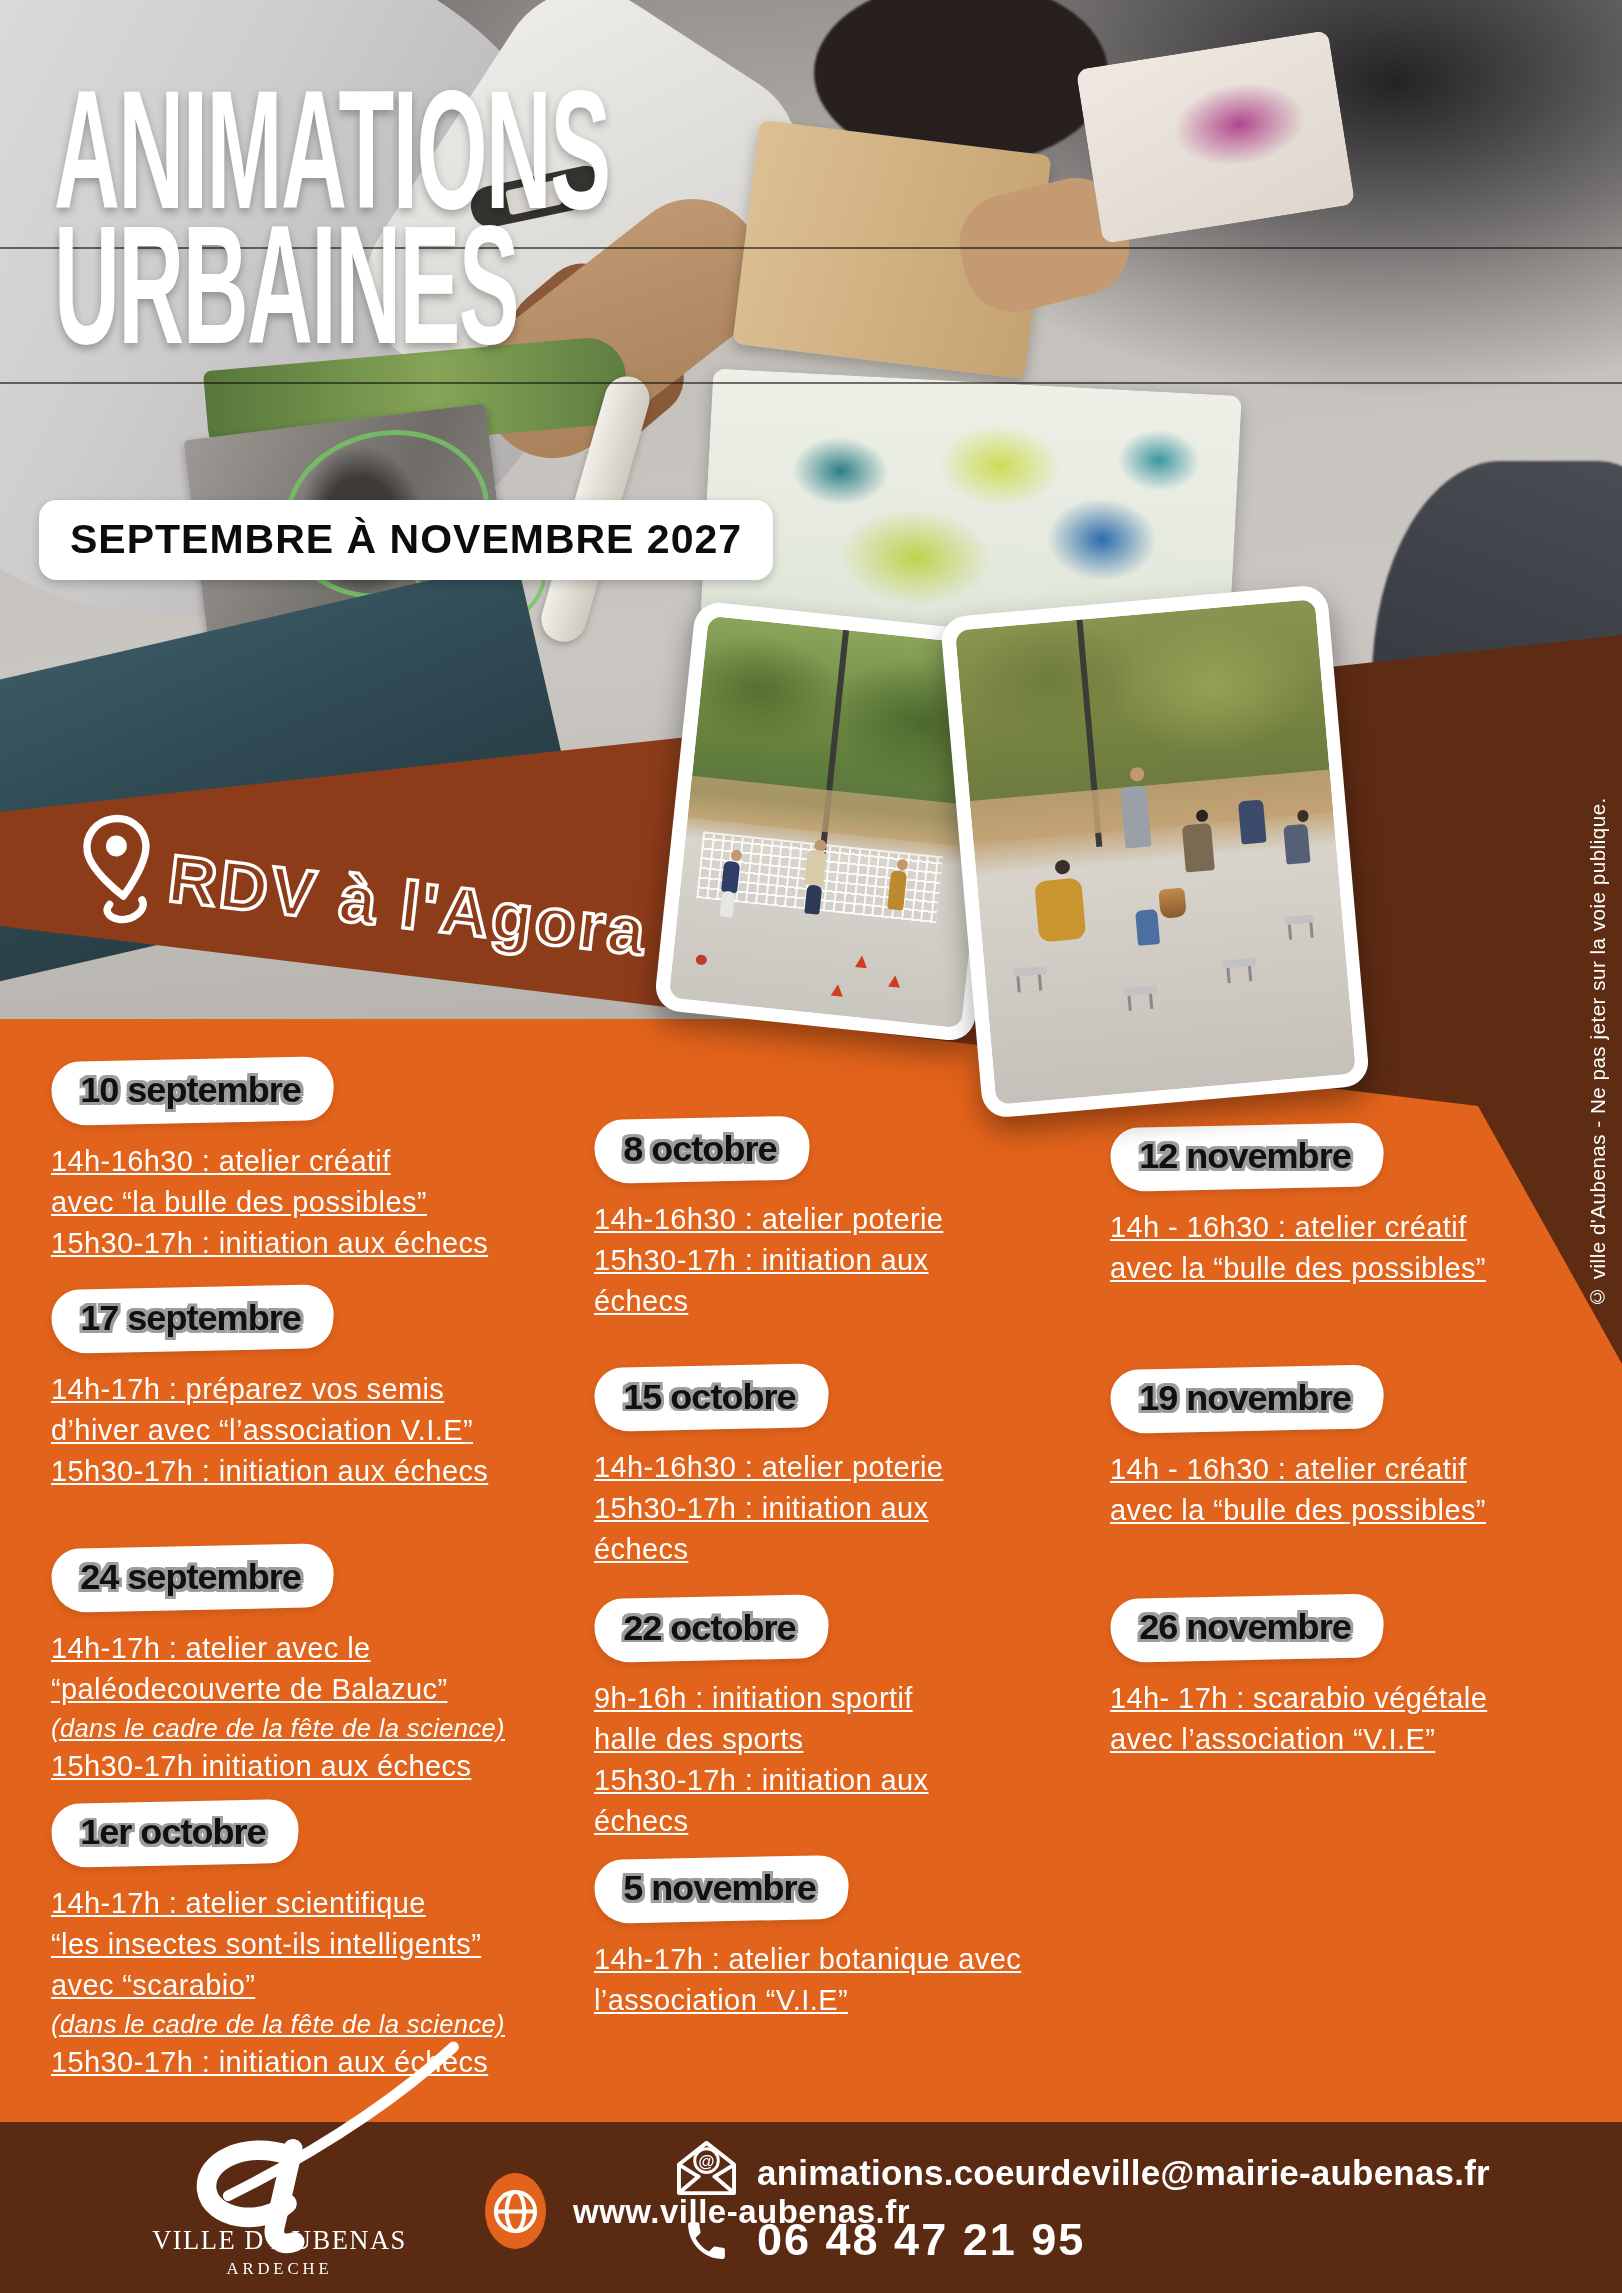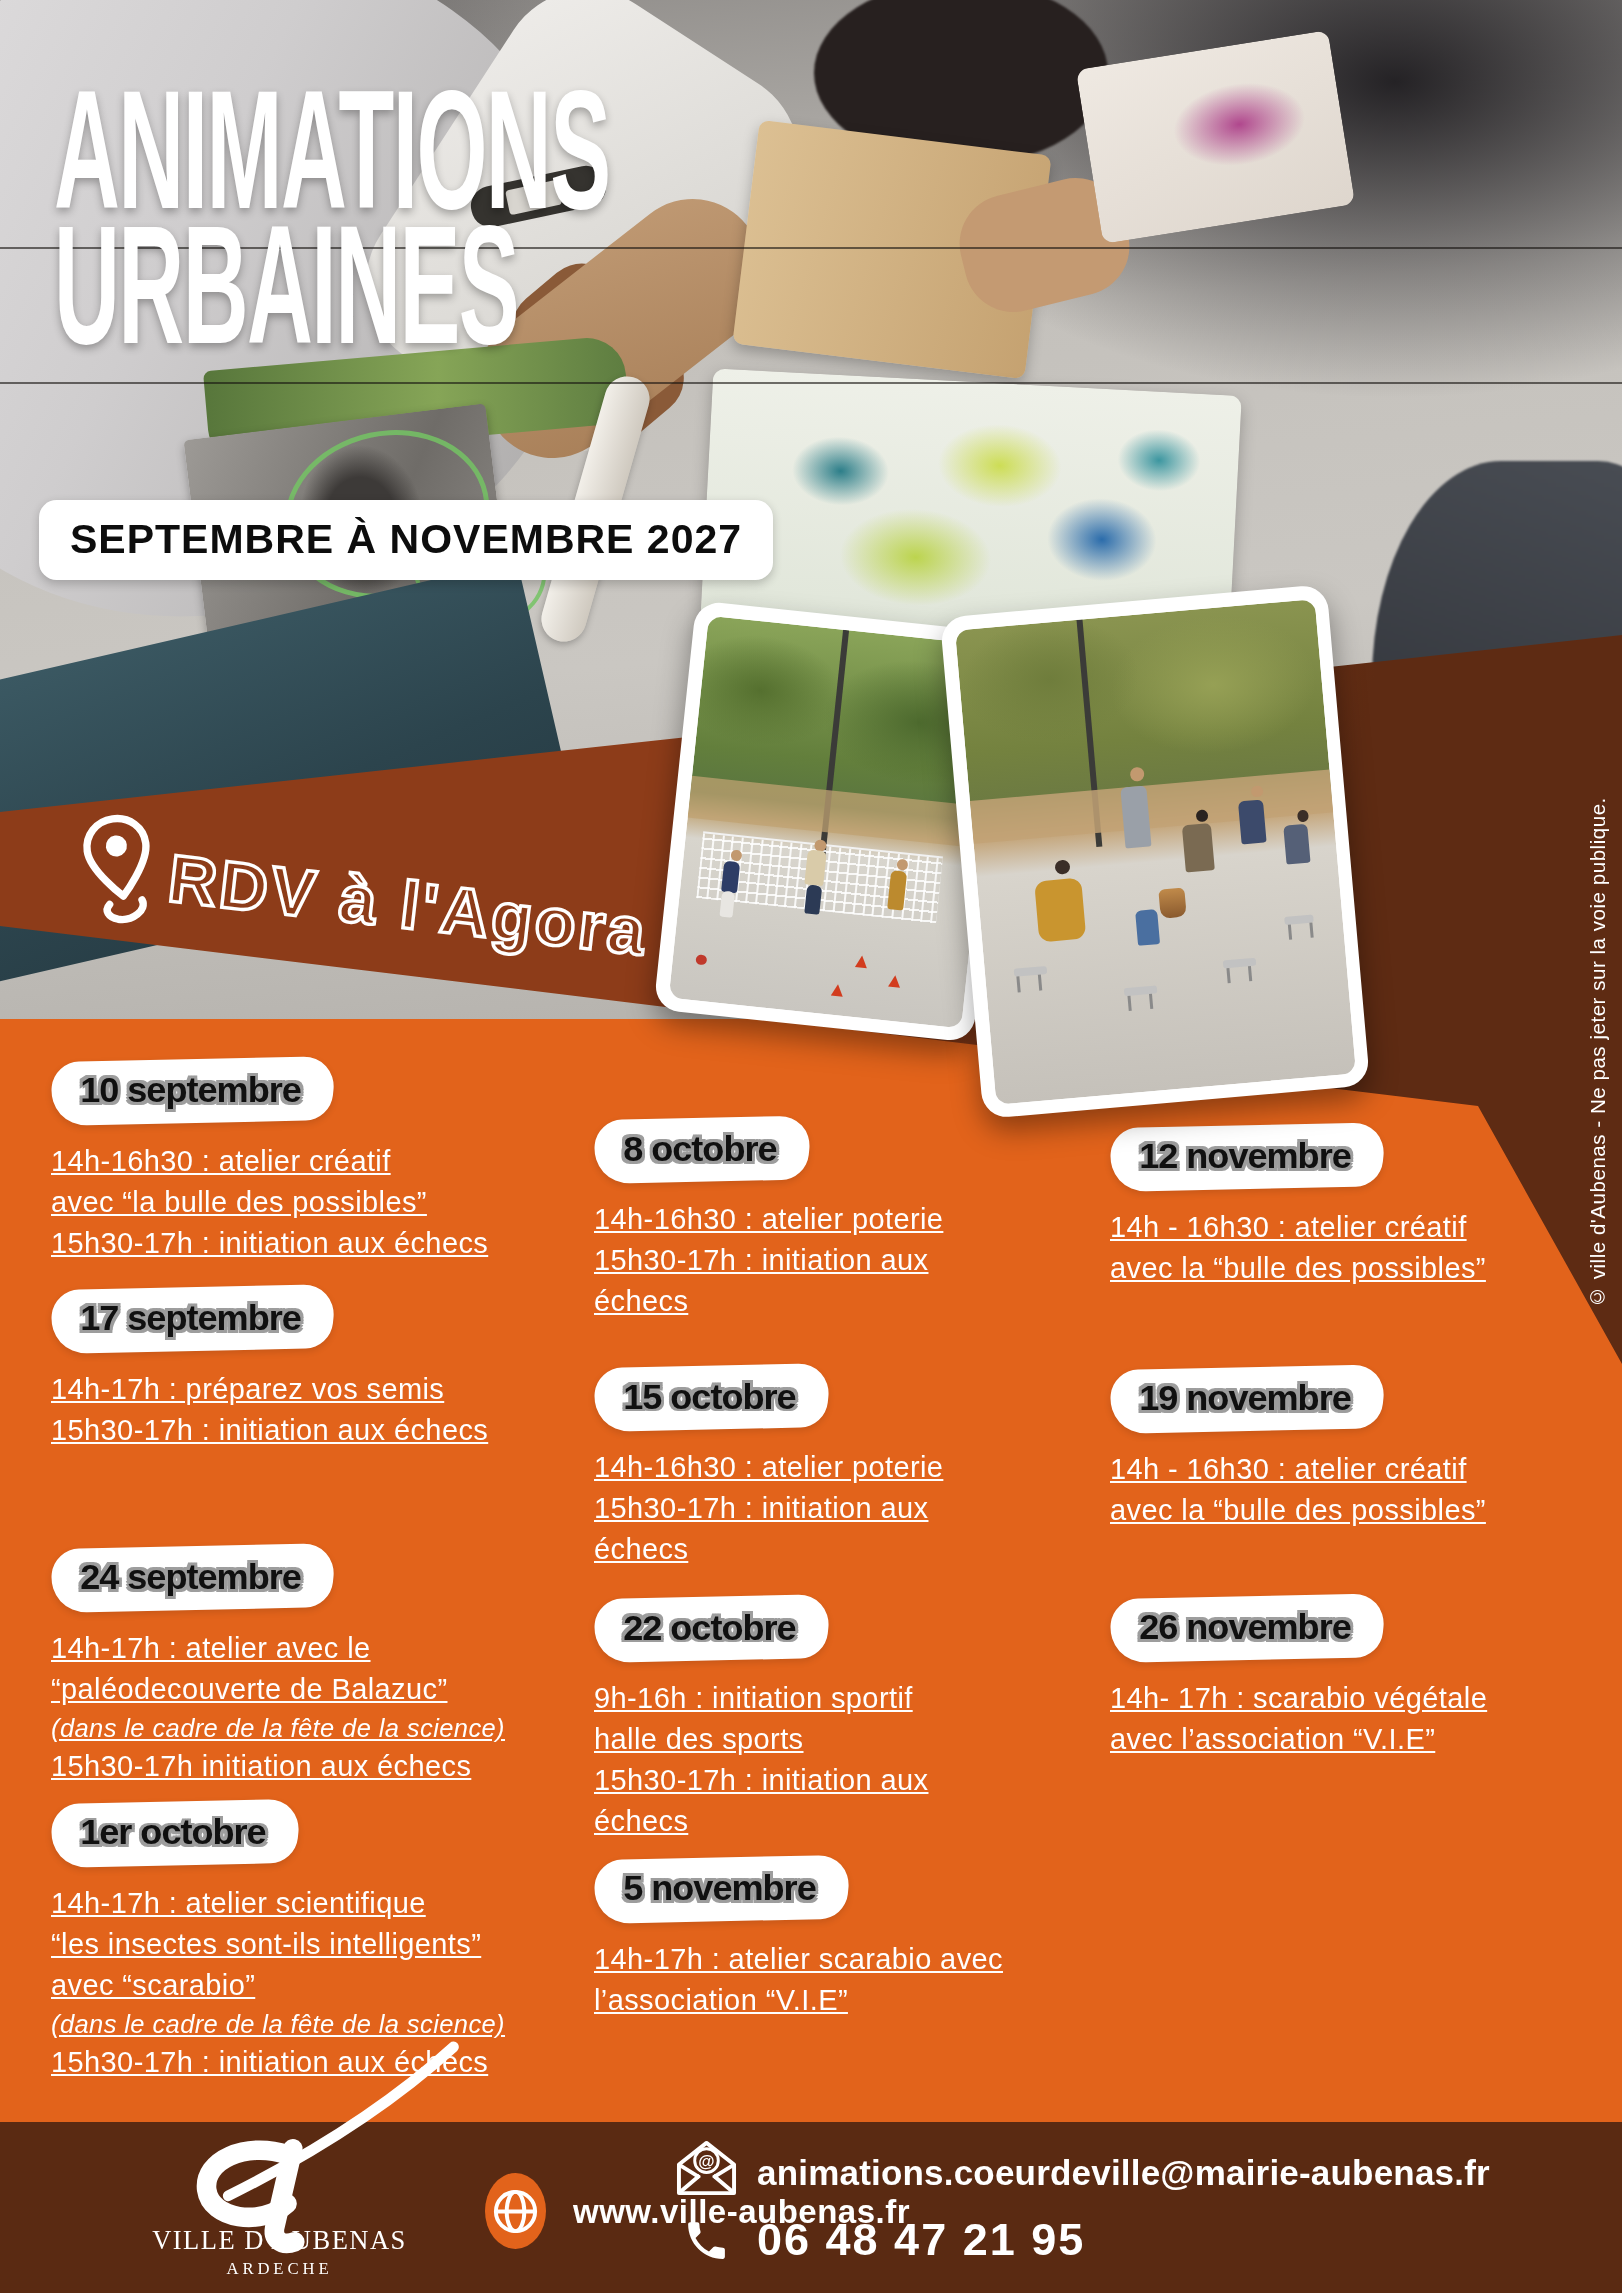--- a/index.html
+++ b/index.html
@@ -232,20 +232,21 @@
   <div class="lines">
     <div class="ln">14h-16h30 : atelier créatif</div>
     <div class="ln">avec “la bulle des possibles”</div>
     <div class="ln">15h30-17h : initiation aux échecs</div>
   </div>
 </div>
 <div class="block c1" style="top:1290px">
   <div class="pill"><span class="pill-txt">17 septembre</span></div>
   <div class="lines">
     <div class="ln">14h-17h : préparez vos semis</div>
+    <div class="ln">d’hiver avec “l’association V.I.E”</div>
     <div class="ln">15h30-17h : initiation aux échecs</div>
   </div>
 </div>
 <div class="block c1" style="top:1549px">
   <div class="pill"><span class="pill-txt">24 septembre</span></div>
   <div class="lines">
     <div class="ln">14h-17h : atelier avec le</div>
     <div class="ln">“paléodecouverte de Balazuc”</div>
     <div class="ln it">(dans le cadre de la fête de la science)</div>
     <div class="ln">15h30-17h initiation aux échecs</div>
@@ -283,21 +284,21 @@
   <div class="lines">
     <div class="ln">9h-16h : initiation sportif</div>
     <div class="ln">halle des sports</div>
     <div class="ln">15h30-17h : initiation aux</div>
     <div class="ln">échecs</div>
   </div>
 </div>
 <div class="block c2" style="top:1860px">
   <div class="pill"><span class="pill-txt">5 novembre</span></div>
   <div class="lines">
-    <div class="ln">14h-17h : atelier scarabio avec</div>
+    <div class="ln">14h-17h : atelier botanique avec</div>
     <div class="ln">l’association “V.I.E”</div>
   </div>
 </div>
 
 <div class="block c3" style="top:1128px">
   <div class="pill"><span class="pill-txt">12 novembre</span></div>
   <div class="lines">
     <div class="ln">14h - 16h30 : atelier créatif</div>
     <div class="ln">avec la “bulle des possibles”</div>
   </div>

